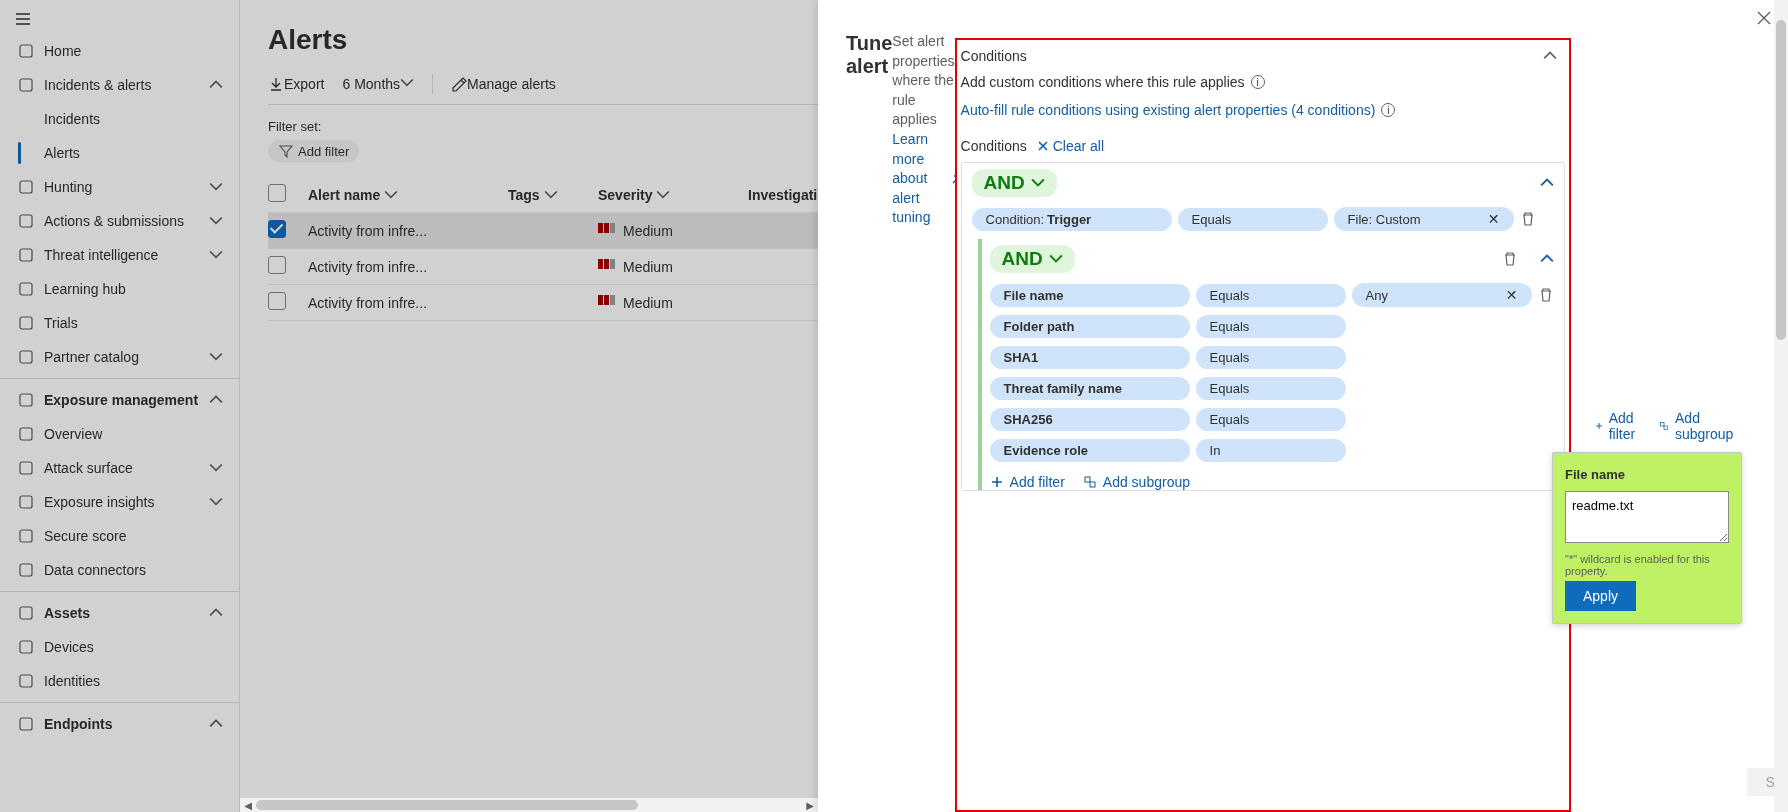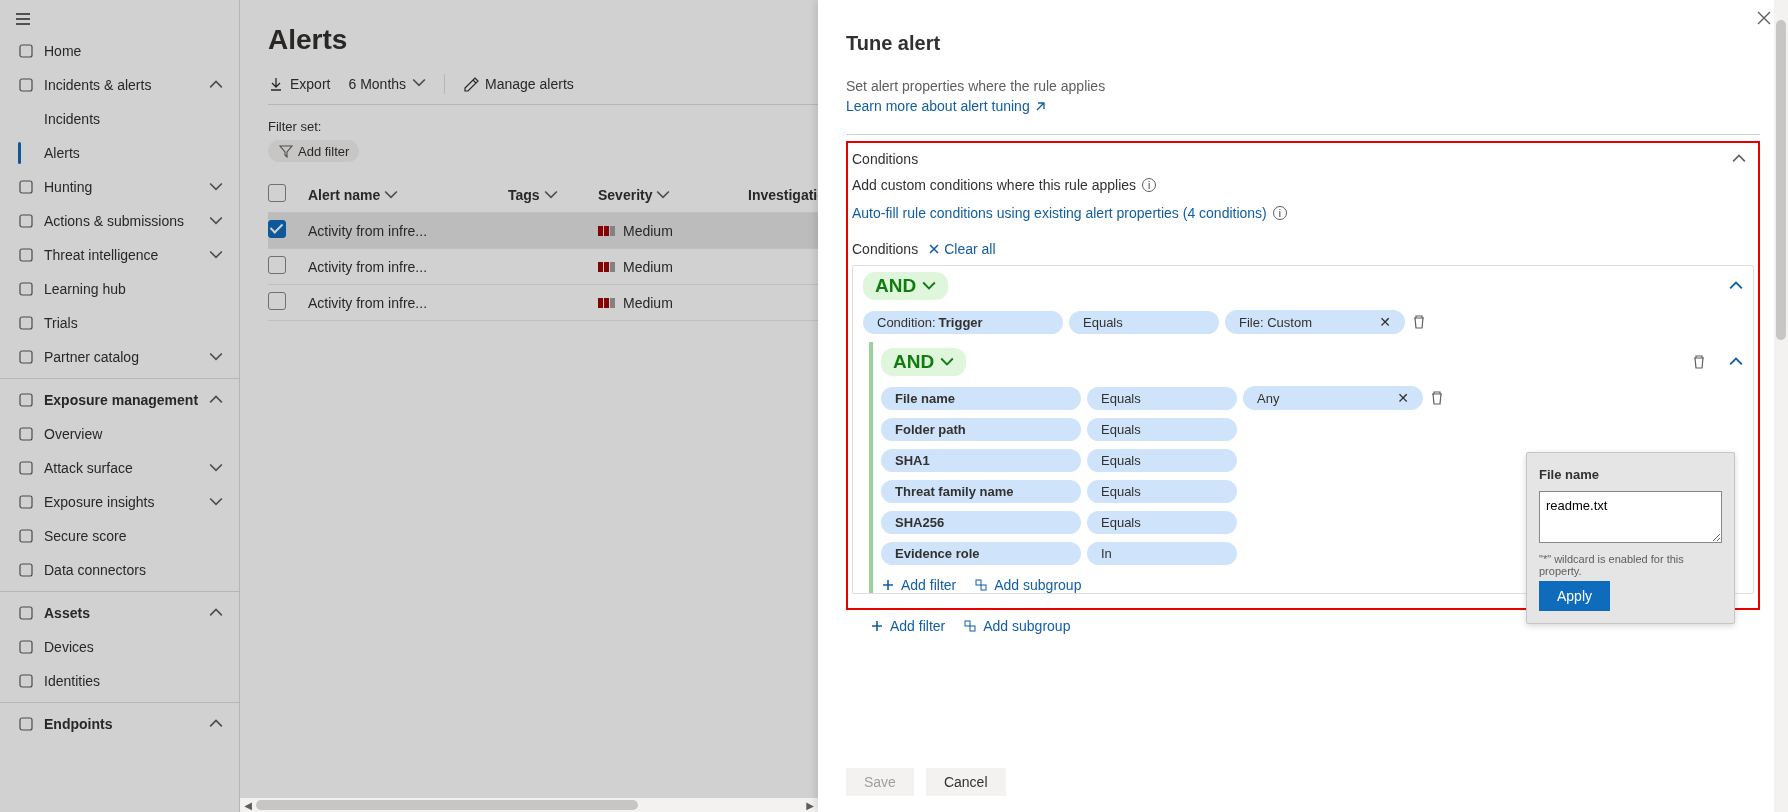--- a/index.html
+++ b/index.html
@@ -27,21 +27,21 @@
   .nav-item.active::before {
     content: ""; position: absolute; left: 18px; top: 6px; bottom: 6px;
     width: 3px; background: #0f6cbd; border-radius: 2px;
   }
   .nav-item.bold { font-weight: 600; }
 
   
   .main { flex: 1; position: relative; padding: 0 28px; overflow: hidden; }
   .page-title { font-size: 28px; font-weight: 600; margin: 24px 0 18px; }
   .toolbar { display: flex; align-items: center; gap: 18px; border-bottom: 1px solid #e1dfdd; padding-bottom: 10px; }
-  .tb-btn { display: flex; align-items: flex-start; gap: 6px; font-size: 14px; color: #323130; cursor: pointer; }
+  .tb-btn { display: flex; align-items: flex-start; font-size: 14px; color: #323130; cursor: pointer; }
   .filter-label { margin-top: 14px; font-size: 13px; }
   .add-filter-pill {
     display: inline-flex; align-items: center; gap: 4px;
     background: #f3f2f1; border-radius: 12px; padding: 3px 10px;
     font-size: 13px; margin-top: 6px; cursor: pointer;
   }
   .grid { margin-top: 14px; }
   .grid-header, .grid-row {
     display: grid;
     grid-template-columns: 40px 200px 90px 150px 170px 120px;
@@ -53,38 +53,38 @@
   .th { display: flex; align-items: center; gap: 4px; }
   .cbox {
     width: 18px; height: 18px; border: 1px solid #8a8886; border-radius: 3px;
     display: inline-block;
   }
   .cbox.checked { background: #0f6cbd; border-color: #0f6cbd; position: relative; }
   .cbox.checked::after {
     content: ""; position: absolute; left: 4px; top: 0px; width: 5px; height: 10px;
     border: solid #fff; border-width: 0 2px 2px 0; transform: rotate(45deg);
   }
-  .sev { display: flex; align-items: center; gap: 8px; }
+  .sev { display: flex; align-items: flex-start; gap: 8px; }
   .sev-bars { display: flex; gap: 1px; }
   .sev-bars span { width: 5px; height: 10px; background: #a80000; }
   .sev-bars span.off { background: #a19f9d; }
   .status { display: flex; align-items: center; gap: 6px; }
   .dot { width: 8px; height: 8px; border-radius: 50%; background: #0f6cbd; }
 
   
   .dimmer {
     position: absolute; left: 0; top: 0; width: 818px; height: 100%;
     background: rgba(0,0,0,.18);
   }
 
   
   .panel {
     position: absolute; right: 0; top: 0; width: 970px; height: 100%;
     background: #fff; box-shadow: -2px 0 8px rgba(0,0,0,.12);
-    padding: 32px 28px 0; display: flex; flex-direction: column;
+    padding: 32px 28px 0; display: flex; 
   }
   .panel-close { position: absolute; right: 16px; top: 10px; cursor: pointer; }
   .panel h1 { font-size: 20px; font-weight: 600; margin-bottom: 22px; }
   .panel .intro { font-size: 14px; color: #605e5c; line-height: 1.4; }
   .link { color: #115ea3; cursor: pointer; display: inline-flex; align-items: center; gap: 4px; }
   hr.sep { margin: 18px 0 0; border: none; border-top: 1px solid #d1d1d1; }
 
   .red-box {
     border: 2px solid #e60000; margin-top: 6px; padding: 0 0 14px;
     position: relative;
@@ -124,22 +124,22 @@
 
   .inner-stripe { border-left: 4px solid #9ad29a; margin: 4px 0 0 16px; padding-left: 6px; }
   .inner-stripe .group-head { padding-left: 2px; }
   .inner-stripe .chip-row { padding-left: 2px; }
 
   .add-row { display: flex; gap: 18px; padding: 8px 10px 0 2px; }
   .add-btn { display: flex; align-items: center; gap: 6px; color: #115ea3; font-size: 14px; cursor: pointer; }
 
   
   .popover {
-    position: absolute; right: 53px; top: 452px; width: 209px;
-    background: #e5e5e5; border: 1px solid #c8c6c4; border-radius: 2px;
+    position: absolute; right: 46px; top: 452px; width: 190px;
+    background: #bef264; border: 1px solid #c8c6c4; border-radius: 2px;
     box-shadow: 0 2px 6px rgba(0,0,0,.16); padding: 12px;
   }
   .popover label { font-size: 13px; font-weight: 600; }
   .popover textarea {
     width: 100%; height: 52px; margin-top: 8px; resize: both;
     border: 1px solid #8a8886; font-size: 13px; padding: 6px;
     font-family: inherit;
   }
   .popover .note { font-size: 11px; color: #605e5c; margin-top: 6px; }
   .popover .apply {

